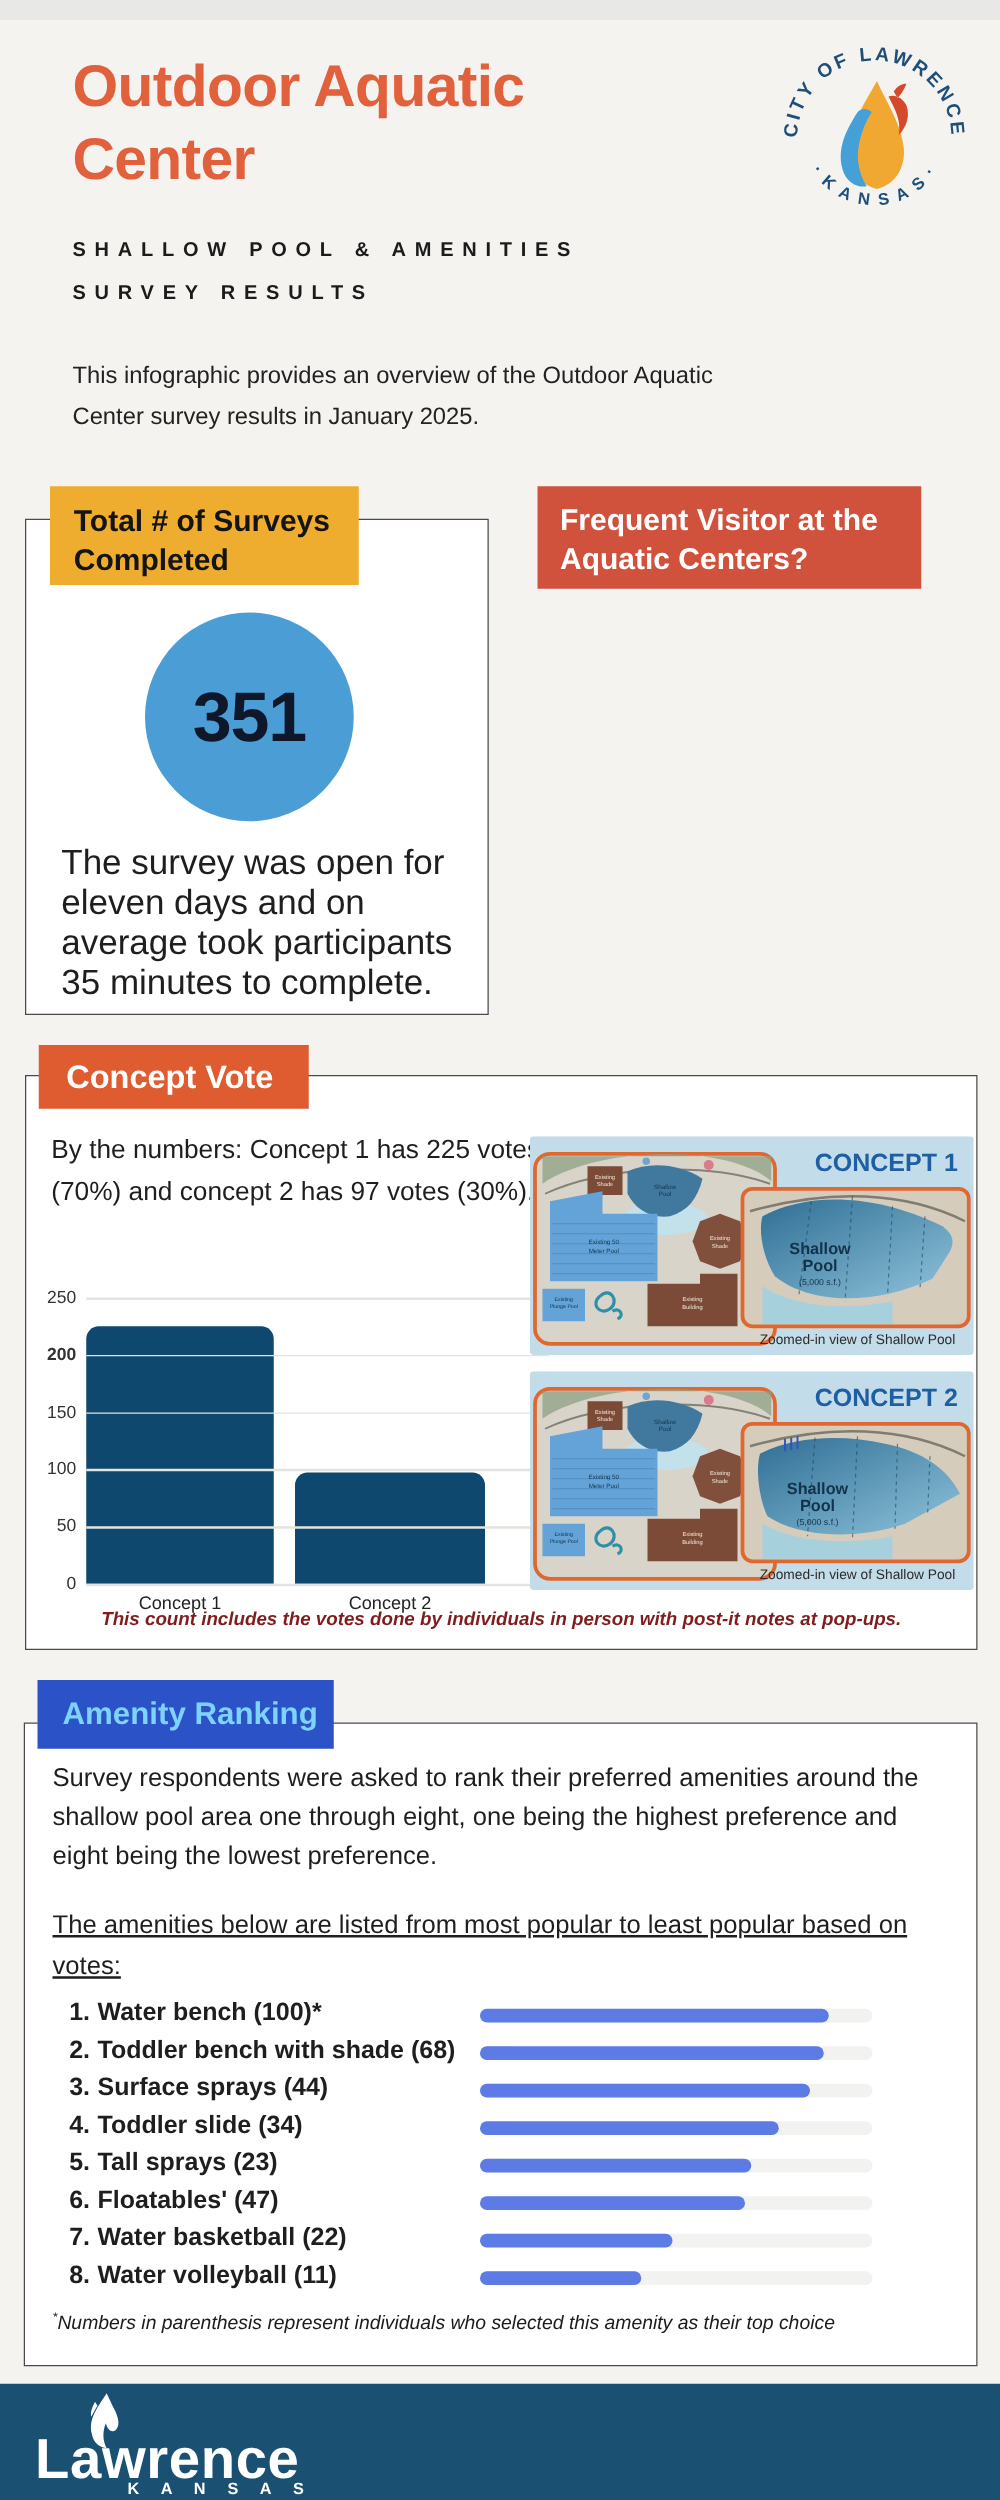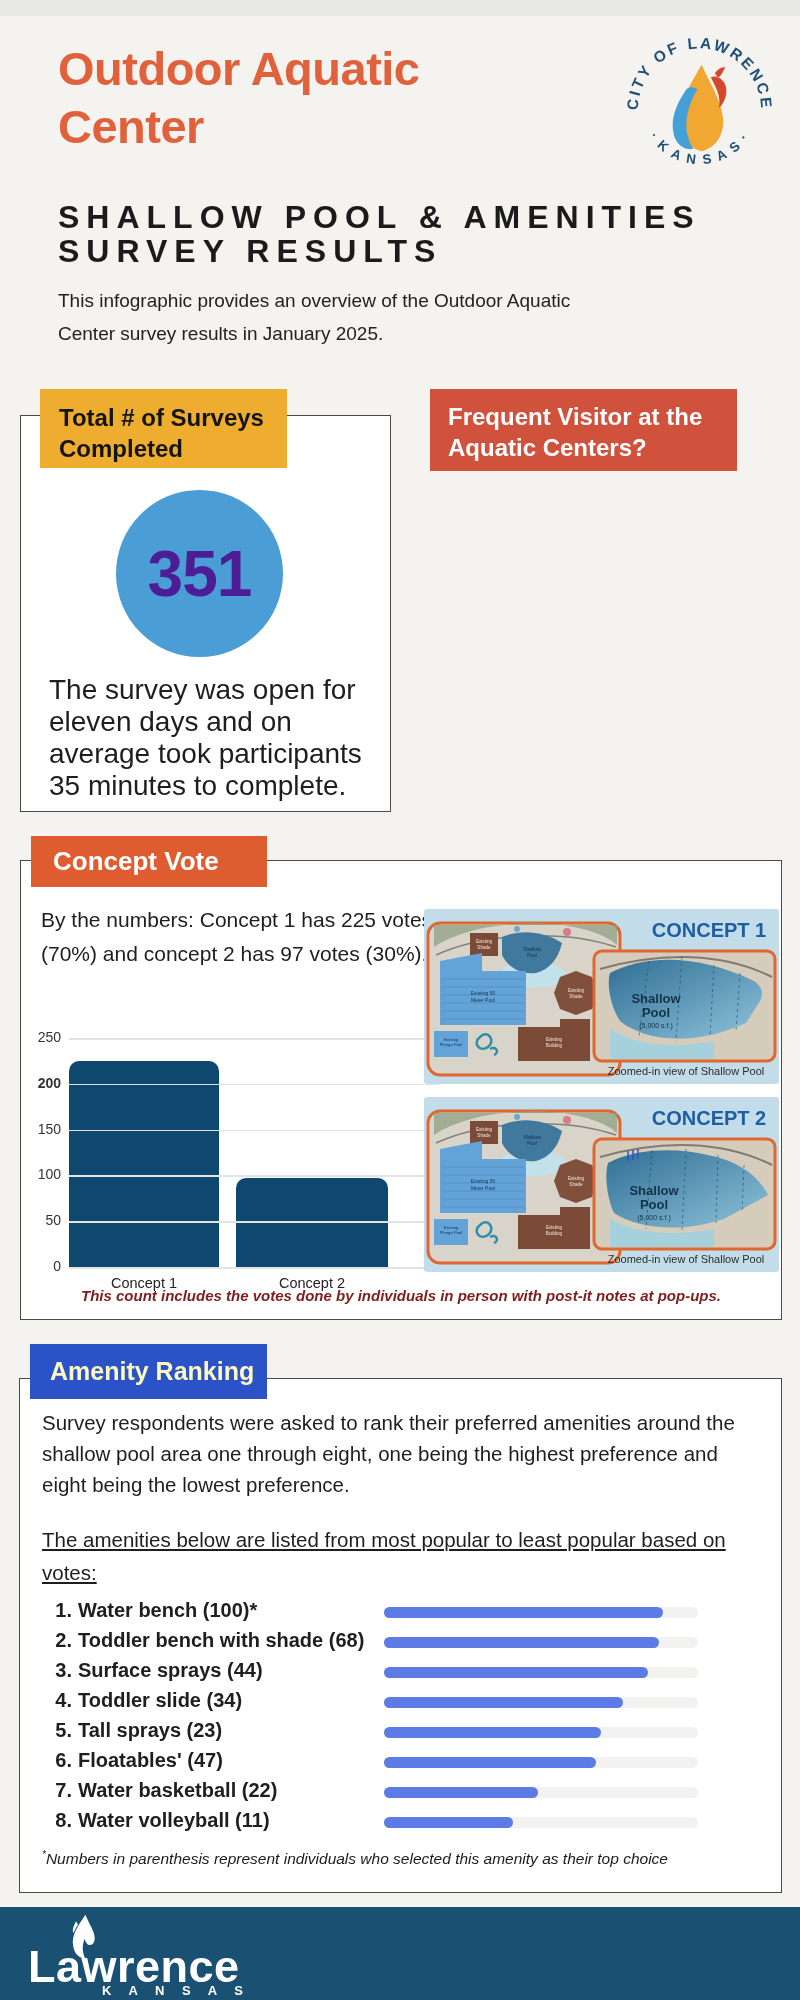--- a/index.html
+++ b/index.html
@@ -3,40 +3,40 @@
 <meta charset="utf-8">
 <style>
   html,body{margin:0;padding:0;background:#e8e8e6;}
   .page{position:relative;width:800px;height:2000px;background:#F4F3F0;overflow:hidden;
         font-family:"Liberation Sans",sans-serif;color:#1e1e1e;margin:16px auto;}
   .abs{position:absolute;}
 
   
   .main-title{left:58px;top:24px;font-size:47px;line-height:58px;font-weight:bold;
               color:#E0613C;letter-spacing:-0.5px;}
-  .subtitle{left:58px;top:184px;font-size:32px;line-height:34px;font-weight:bold;
+  .subtitle{left:58px;top:168px;font-size:16px;line-height:34px;font-weight:bold;
             letter-spacing:7px;color:#1b1b1b;}
   .intro{left:58px;top:268px;width:560px;font-size:19px;line-height:33px;color:#222;}
 
   
   .card{background:#fff;border:1.5px solid #4a4a4a;}
   .tab{z-index:5;font-weight:bold;}
   .tab-yellow{left:40px;top:373px;width:247px;height:79px;background:#EFAD2F;color:#141414;
               font-size:24px;line-height:31px;padding:13px 0 0 19px;box-sizing:border-box;}
   .tab-red{left:430px;top:373px;width:307px;height:82px;background:#D0513C;color:#fff;
            font-size:24px;line-height:31px;padding:12px 0 0 18px;box-sizing:border-box;}
-  .tab-orange{left:31px;top:820px;width:236px;height:51px;background:#DE5C30;color:#fff;
+  .tab-orange{left:31px;top:820px;width:216px;height:51px;background:#DE5C30;color:#fff;
               font-size:26px;line-height:51px;padding-left:22px;box-sizing:border-box;}
-  .tab-blue{left:30px;top:1328px;width:237px;height:55px;background:#2B53C7;color:#fef9c3;
+  .tab-blue{left:30px;top:1328px;width:237px;height:55px;background:#2B53C7;color:#7dd3fc;
             font-size:25px;line-height:55px;padding-left:20px;box-sizing:border-box;}
 
   .stat-card{left:20px;top:399px;width:369px;height:395px;}
   .stat-circle{left:95px;top:74px;width:167px;height:167px;border-radius:50%;background:#4B9DD6;
                display:flex;align-items:center;justify-content:center;}
-  .stat-value{font-size:64px;font-weight:bold;color:#4c1d95;letter-spacing:-1px;}
+  .stat-value{font-size:56px;font-weight:bold;color:#0f172a;letter-spacing:-1px;}
   .stat-desc{left:28px;top:258px;width:330px;font-size:28px;line-height:32px;}
 
   .visitor-card{left:406px;top:399px;width:374px;height:399px;}
   .visitor-desc{left:24px;top:72px;width:335px;font-size:19.5px;line-height:31px;}
   .v-row-label{font-size:21px;font-weight:bold;color:#1b1b1b;}
   .v-track{position:absolute;height:29px;border-radius:15px;overflow:hidden;}
   .v-fill{position:absolute;left:0;top:0;height:29px;border-radius:15px;min-width:29px;}
   .v-value{position:absolute;font-size:27px;color:#111;}
   .v-divider{position:absolute;left:22px;width:332px;border-top:1.5px solid #555;}
 

